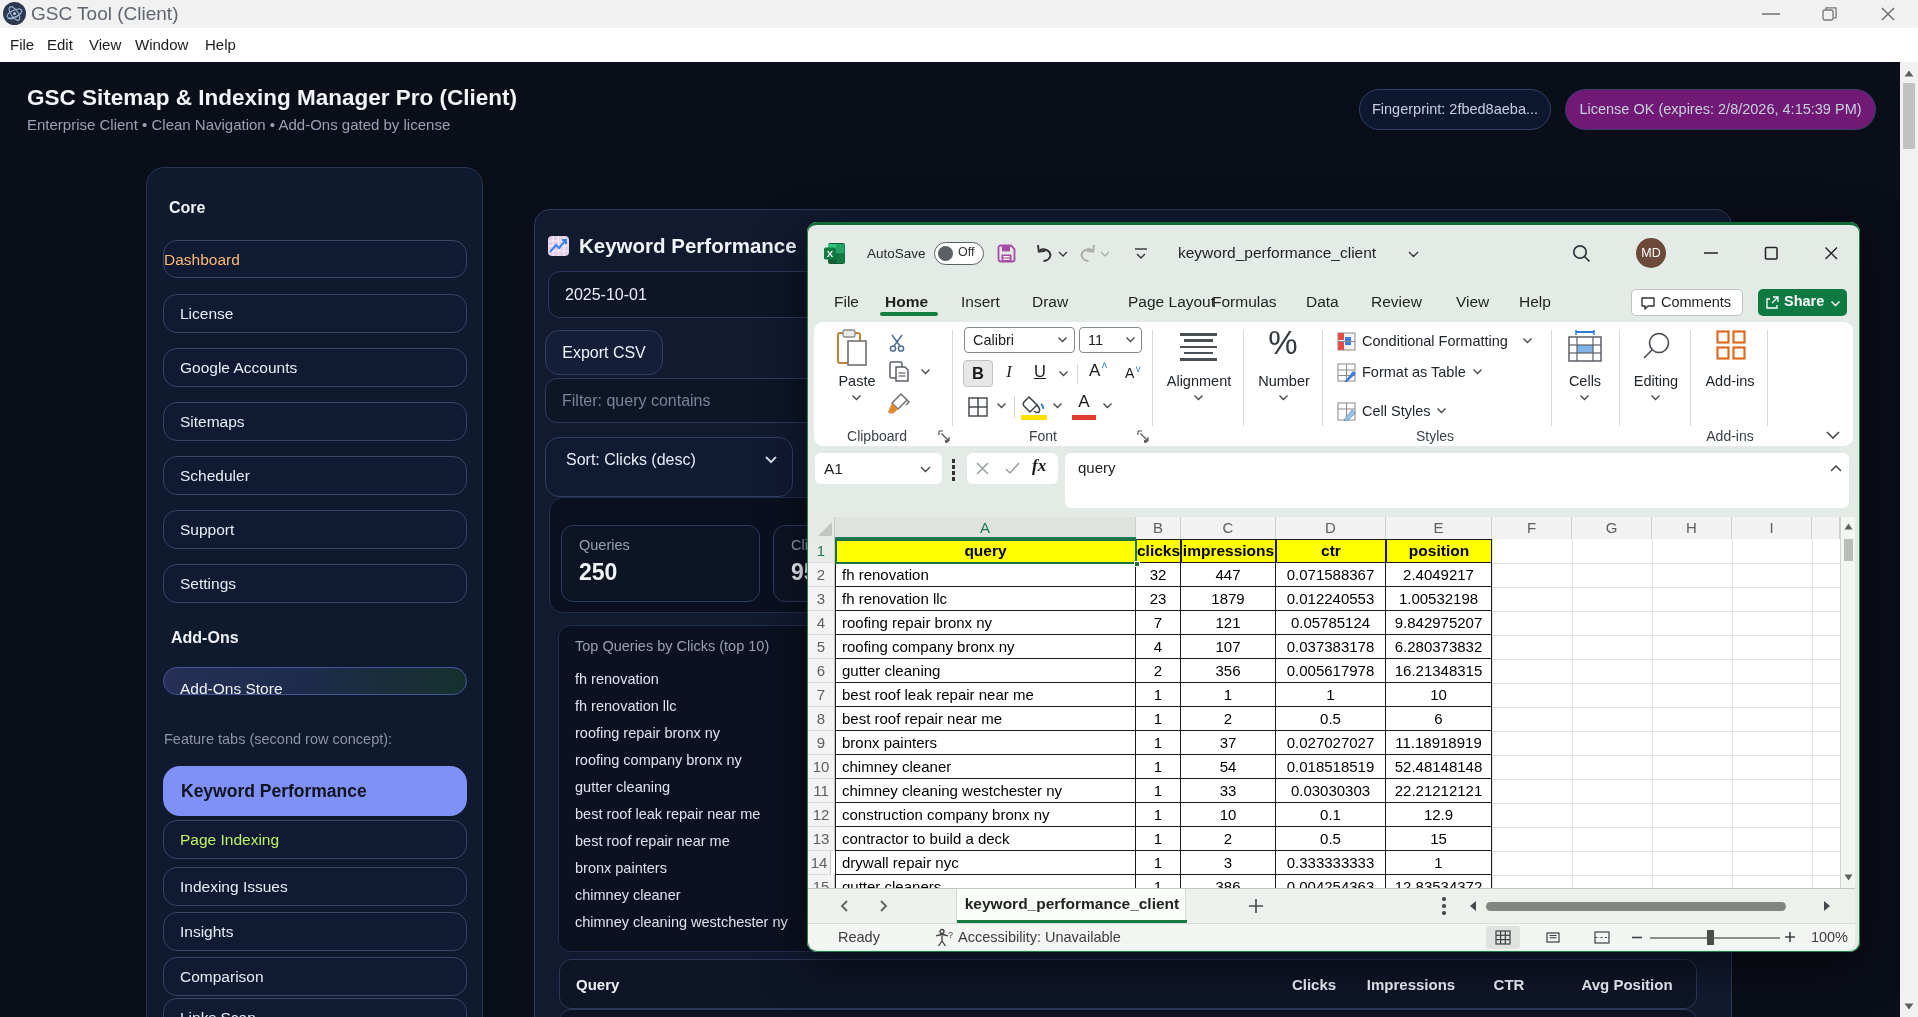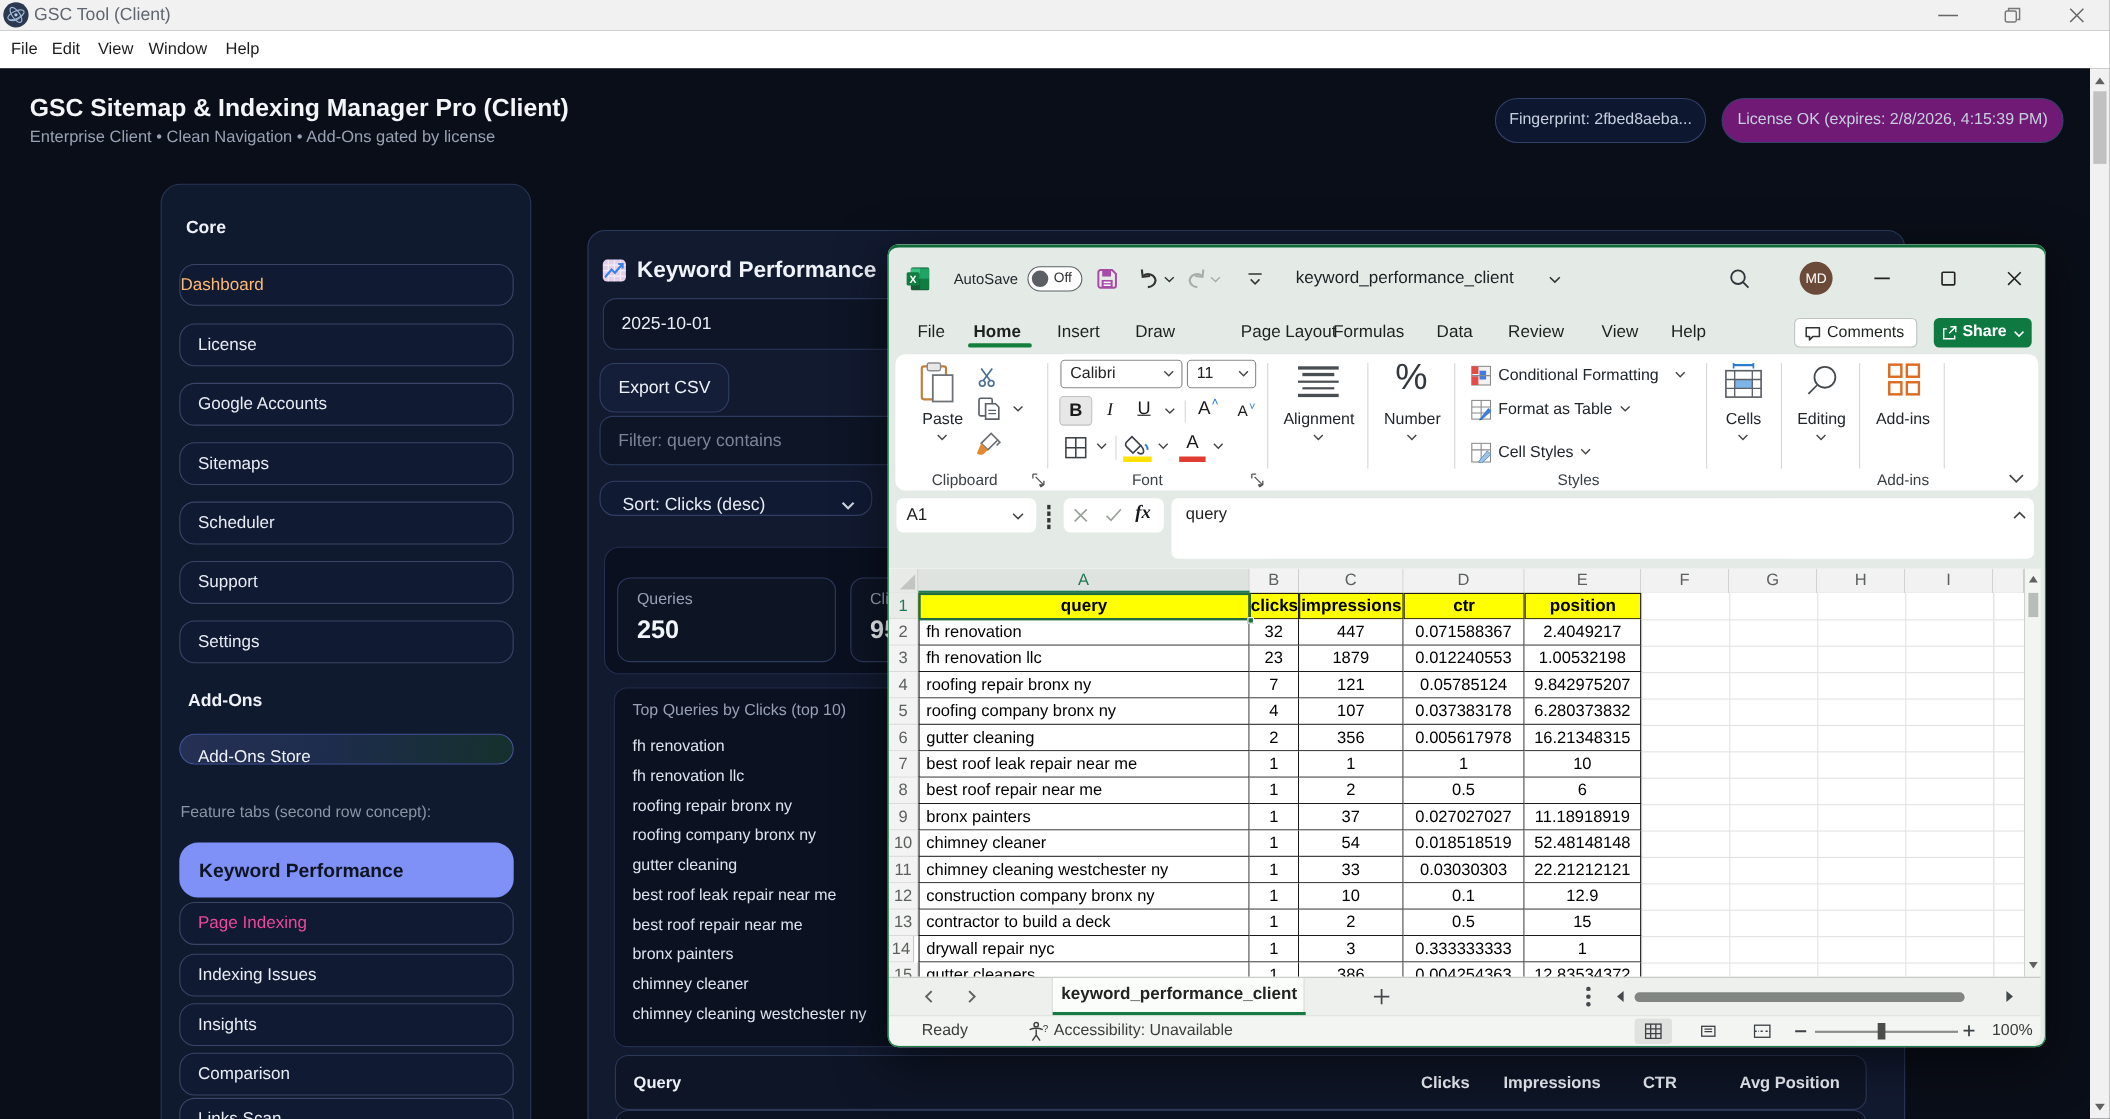--- a/index.html
+++ b/index.html
@@ -12,21 +12,21 @@
   <div class="ab" style="left:3px;top:2px;width:23px;height:23px;border-radius:50%;background:#2b3850;">
     <svg width="23" height="23" viewBox="0 0 23 23">
       <g fill="none" stroke="#9db7d6" stroke-width="1.1">
         <ellipse cx="11.5" cy="11.5" rx="8" ry="3.4" transform="rotate(-25 11.5 11.5)"></ellipse>
         <ellipse cx="11.5" cy="11.5" rx="8" ry="3.4" transform="rotate(55 11.5 11.5)"></ellipse>
         <path d="M5 16 q6 3 13 -5"></path>
       </g>
       <circle cx="11.5" cy="11.5" r="1.5" fill="#b9cde6"></circle>
     </svg>
   </div>
-  <div class="ab" style="left:31px;top:0;height:28px;line-height:28px;font-size:16px;color:#5f6670;">GSC Tool (Client)</div>
+  <div class="ab" style="left:31px;top:0;height:28px;line-height:28px;font-size:19px;color:#5f6670;">GSC Tool (Client)</div>
   <svg class="ab" style="left:1760px;top:9px;" width="22" height="10">
       <line x1="2" y1="5" x2="20" y2="5" stroke="#666" stroke-width="1.4"></line>
     </svg>
   <svg class="ab" style="left:1820px;top:4px;" width="20" height="20">
      <rect x="3" y="6" width="10" height="10" fill="none" stroke="#777" stroke-width="1.3" rx="1.5"></rect>
      <path d="M6 6 v-2.2 h10 v10 h-2.2" fill="none" stroke="#777" stroke-width="1.3"></path>
   </svg>
   <svg class="ab" style="left:1879px;top:5px;" width="18" height="18">
      <path d="M3 3 L15 15 M15 3 L3 15" stroke="#666" stroke-width="1.4"></path>
   </svg>
@@ -49,21 +49,21 @@
     <div class="ab" style="left:16px;top:126px;width:304px;height:39px;background:#101a33;border:1px solid #394566;border-radius:14px;color:#e8ecf4;font-size:15.5px;line-height:37px;padding-left:16px;">License</div>
     <div class="ab" style="left:16px;top:234px;width:304px;height:39px;background:#101a33;border:1px solid #394566;border-radius:14px;color:#e8ecf4;font-size:15.5px;line-height:37px;padding-left:16px;">Sitemaps</div>
     <div class="ab" style="left:16px;top:180px;width:304px;height:39px;background:#101a33;border:1px solid #394566;border-radius:14px;color:#e8ecf4;font-size:15.5px;line-height:37px;padding-left:16px;">Google Accounts</div>
     <div class="ab" style="left:16px;top:288px;width:304px;height:39px;background:#101a33;border:1px solid #394566;border-radius:14px;color:#e8ecf4;font-size:15.5px;line-height:37px;padding-left:16px;">Scheduler</div>
     <div class="ab" style="left:16px;top:396px;width:304px;height:39px;background:#101a33;border:1px solid #394566;border-radius:14px;color:#e8ecf4;font-size:15.5px;line-height:37px;padding-left:16px;">Settings</div>
     <div class="ab" style="left:16px;top:342px;width:304px;height:39px;background:#101a33;border:1px solid #394566;border-radius:14px;color:#e8ecf4;font-size:15.5px;line-height:37px;padding-left:16px;">Support</div>
     <div class="ab" style="left:24px;top:461px;font-size:16px;font-weight:bold;color:#eef1f7;">Add-Ons</div>
     <div class="ab" style="left:16px;top:499px;width:304px;height:28px;background:linear-gradient(95deg,#253054 0%,#1d2c4c 45%,#15302c 100%);border:1px solid #44549a;border-radius:14px;color:#eef1f7;font-size:15.5px;line-height:41px;padding-left:16px;">Add-Ons Store</div>
     <div class="ab" style="left:17px;top:563px;font-size:14.5px;color:#8b93a6;">Feature tabs (second row concept):</div>
     <div class="ab" style="left:16px;top:598px;width:304px;height:50px;background:#7f90f7;border-radius:17px;color:#0e1420;font-size:17.5px;font-weight:bold;line-height:50px;padding-left:18px;">Keyword Performance</div>
-    <div class="ab" style="left:16px;top:652px;width:304px;height:39px;background:#101a33;border:1px solid #394566;border-radius:14px;color:#ec4899;font-size:15.5px;line-height:37px;padding-left:16px;">Page Indexing</div>
+    <div class="ab" style="left:16px;top:652px;width:304px;height:39px;background:#101a33;border:1px solid #394566;border-radius:14px;color:#bef264;font-size:15.5px;line-height:37px;padding-left:16px;">Page Indexing</div>
     <div class="ab" style="left:16px;top:699px;width:304px;height:39px;background:#101a33;border:1px solid #394566;border-radius:14px;color:#e8ecf4;font-size:15.5px;line-height:37px;padding-left:16px;">Indexing Issues</div>
     <div class="ab" style="left:16px;top:744px;width:304px;height:39px;background:#101a33;border:1px solid #394566;border-radius:14px;color:#e8ecf4;font-size:15.5px;line-height:37px;padding-left:16px;">Insights</div>
     <div class="ab" style="left:16px;top:789px;width:304px;height:39px;background:#101a33;border:1px solid #394566;border-radius:14px;color:#e8ecf4;font-size:15.5px;line-height:37px;padding-left:16px;">Comparison</div>
     <div class="ab" style="left:16px;top:830px;width:304px;height:39px;background:#101a33;border:1px solid #394566;border-radius:14px;color:#e8ecf4;font-size:15.5px;line-height:37px;padding-left:16px;">Links Scan</div>
   </div>
 <div class="ab" style="left:534px;top:209px;width:1198px;height:860px;background:#121a30;border:1px solid #2c3a5e;border-radius:16px;">
     <div class="ab" style="left:13px;top:26px;width:21px;height:20px;border-radius:4px;background:#e3d0e8;overflow:hidden;">
 <svg width="21" height="20" viewBox="0 0 21 20">
  <g stroke="#f6eef8" stroke-width="1">
           <line x1="5" y1="0" x2="5" y2="20"></line>
@@ -74,21 +74,21 @@
           <line x1="0" y1="15" x2="21" y2="15"></line>
         </g>
  <path d="M2 16 L8 9 L11 12 L18 4" fill="none" stroke="#3b82e8" stroke-width="2"></path>
  <path d="M14 4 L18 4 L18 8" fill="none" stroke="#3b82e8" stroke-width="2"></path>
 </svg>
     </div>
     <div class="ab" style="left:44px;top:24px;font-size:20.5px;font-weight:bold;color:#f0f3fa;">Keyword Performance</div>
     <div class="ab" style="left:13px;top:61px;width:1150px;height:47px;background:#0d1526;border:1px solid #2c3a5e;border-radius:12px;color:#e8ecf5;font-size:16px;line-height:45px;padding-left:16px;">2025-10-01</div>
     <div class="ab" style="left:10px;top:120px;width:118px;height:45px;background:#141e38;border:1px solid #323f64;border-radius:14px;color:#eef1f8;font-size:16px;text-align:center;line-height:43px;">Export CSV</div>
     <div class="ab" style="left:10px;top:168px;width:1153px;height:45px;background:#0d1526;border:1px solid #2c3a5e;border-radius:12px;color:#7b8398;font-size:16px;line-height:43px;padding-left:16px;">Filter: query contains</div>
-    <div class="ab" style="left:10px;top:227px;width:248px;height:32px;background:#101a33;border:1px solid #323f64;border-radius:14px;color:#e8ecf5;font-size:16px;line-height:44px;padding-left:20px;">Sort: Clicks (desc)
+    <div class="ab" style="left:10px;top:227px;width:248px;height:60px;background:#101a33;border:1px solid #323f64;border-radius:14px;color:#e8ecf5;font-size:16px;line-height:44px;padding-left:20px;">Sort: Clicks (desc)
 <svg class="ab" style="right:14px;top:17px;" width="14" height="10">
         <path d="M2 2 L7 7 L12 2" fill="none" stroke="#cfd5e2" stroke-width="2"></path>
       </svg></div>
     <div class="ab" style="left:14px;top:287px;width:1164px;height:116px;background:#0a101f;border:1px solid #232e4e;border-radius:14px;">
       <div class="ab" style="left:11px;top:27px;width:199px;height:77px;background:#0d1424;border:1px solid #2c3a5e;border-radius:12px;">
         <div class="ab" style="left:17px;top:11px;font-size:14.5px;color:#97a0b5;">Queries</div>
         <div class="ab" style="left:17px;top:33px;font-size:23px;font-weight:bold;color:#f2f5fa;">250</div>
       </div>
       <div class="ab" style="left:223px;top:27px;width:199px;height:77px;background:#0d1424;border:1px solid #2c3a5e;border-radius:12px;">
         <div class="ab" style="left:17px;top:11px;font-size:14.5px;color:#97a0b5;">Clicks</div>

